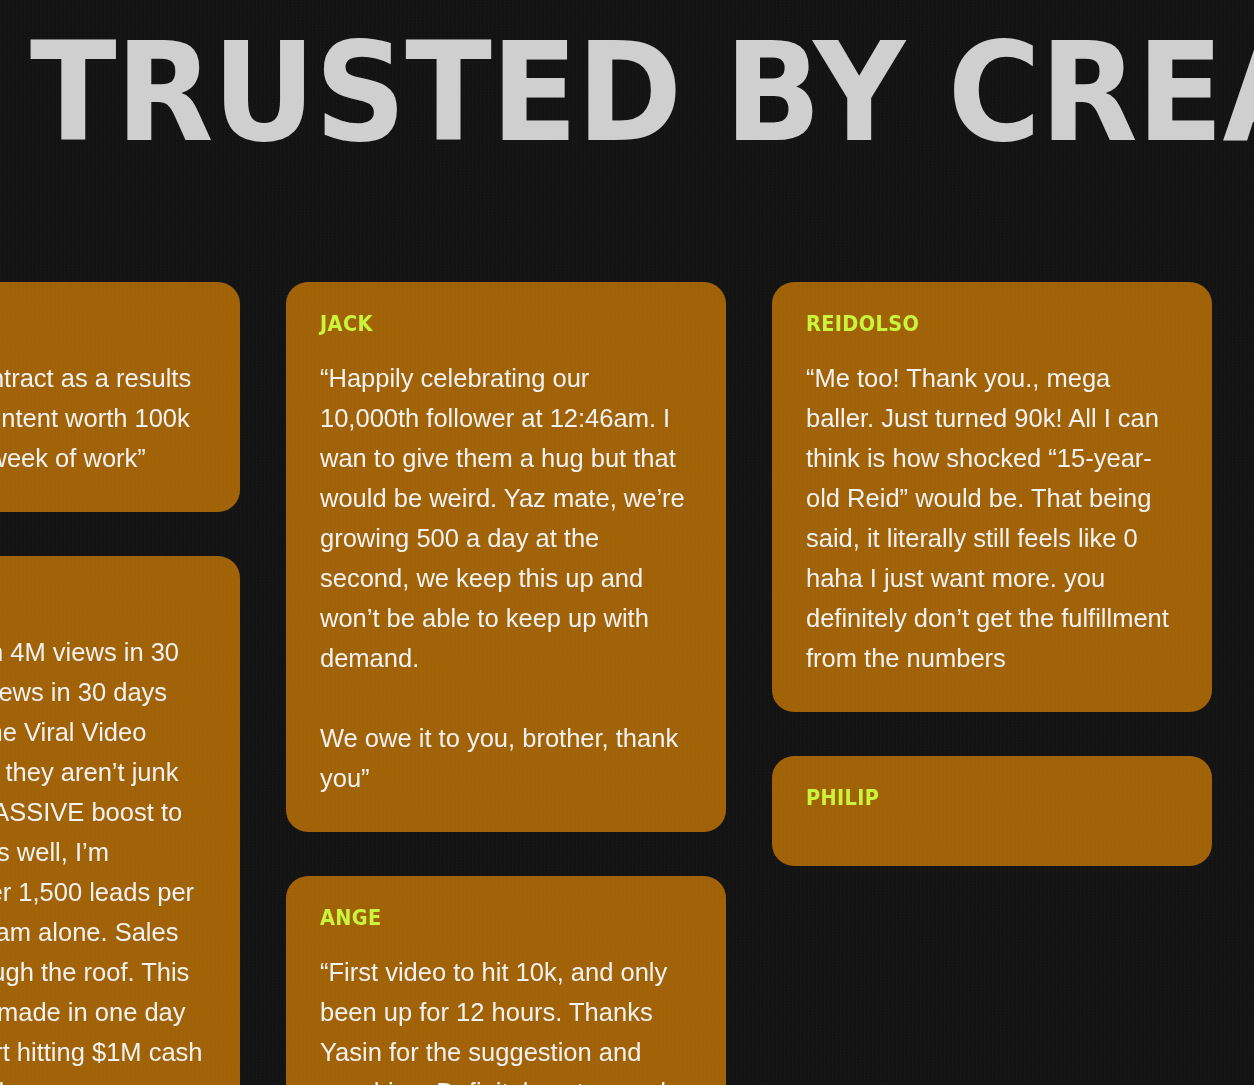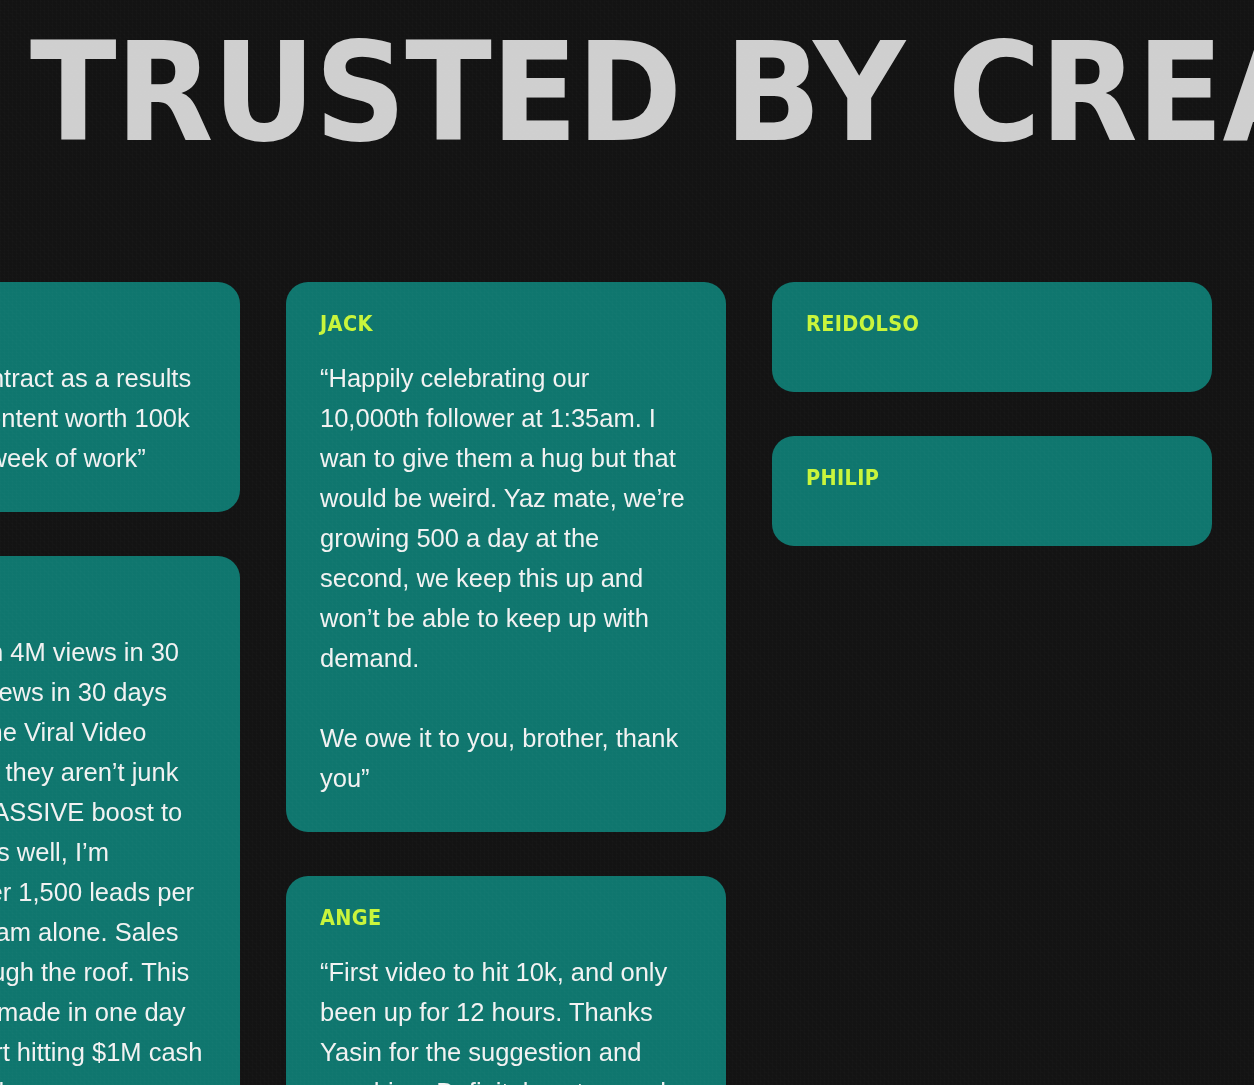--- a/index.html
+++ b/index.html
@@ -54,21 +54,21 @@
     gap: 46px;
     align-items: flex-start;
   }
   .column {
     width: 440px;
     display: flex;
     flex-direction: column;
     gap: 44px;
   }
   .card {
-    background: #0f766e;
+    background: #a16207;
     border-radius: 22px;
     padding: 30px 34px 34px 34px;
     overflow: hidden;
   }
   .card-author {
     font-family: "DejaVu Sans", sans-serif;
     font-weight: 700;
     font-size: 21px;
     letter-spacing: 0.4px;
     color: #c9f53b;
@@ -102,33 +102,34 @@
       </div>
       <div class="card">
         <p class="card-author">SAM</p>
         <p class="card-body">“I've gone from 4M views in 30 days to 34M views in 30 days since joining the Viral Video Bootcamp and  they aren’t junk views, it’s a MASSIVE boost to my business as well, I’m generating over 1,500 leads per day on Instagram alone. Sales are going through the roof. This is how much I made in one day on track to start hitting $1M cash collected months</p>
       </div>
     </div>
 
     <div class="column">
       <div class="card">
         <p class="card-author">JACK</p>
-        <p class="card-body">“Happily celebrating our 10,000th follower at 1:35am. I wan to give them a hug but that would be weird. Yaz mate, we’re growing 500 a day at the second, we keep this up and won’t be able to keep up with demand.
+        <p class="card-body">“Happily celebrating our 10,000th follower at 12:46am. I wan to give them a hug but that would be weird. Yaz mate, we’re growing 500 a day at the second, we keep this up and won’t be able to keep up with demand.
 
 We owe it to you, brother, thank you”</p>
       </div>
       <div class="card">
         <p class="card-author">ANGE</p>
         <p class="card-body">“First video to hit 10k, and only been up for 12 hours. Thanks Yasin for the suggestion and coaching. Definitely got a crash course in the</p>
       </div>
     </div>
 
     <div class="column">
       <div class="card">
         <p class="card-author">REIDOLSO</p>
+        <p class="card-body">“Me too! Thank you., mega baller. Just turned 90k! All I can think is how shocked “15-year-old Reid” would be. That being said, it literally still feels like 0 haha I just want more. you definitely don’t get the fulfillment from the numbers</p>
       </div>
       <div class="card">
         <p class="card-author">PHILIP</p>
       </div>
     </div>
 
   </div>
 
   <div id="grain"></div>
 </div>

